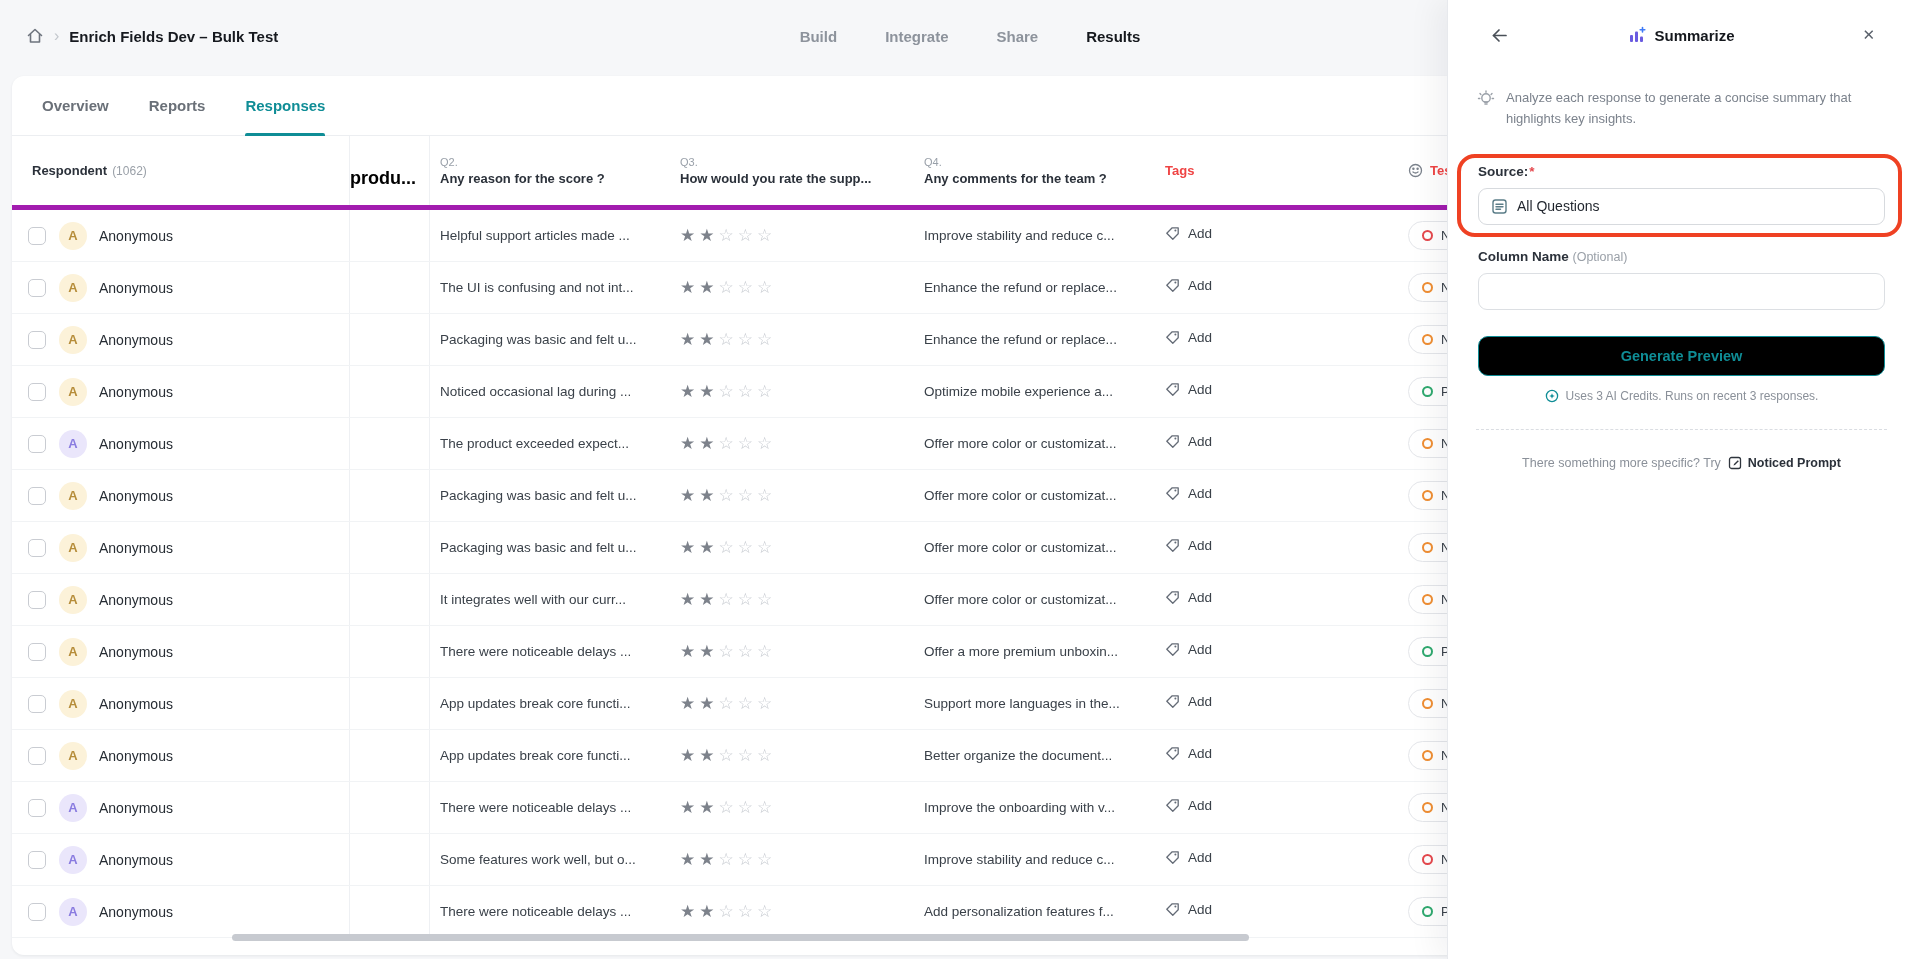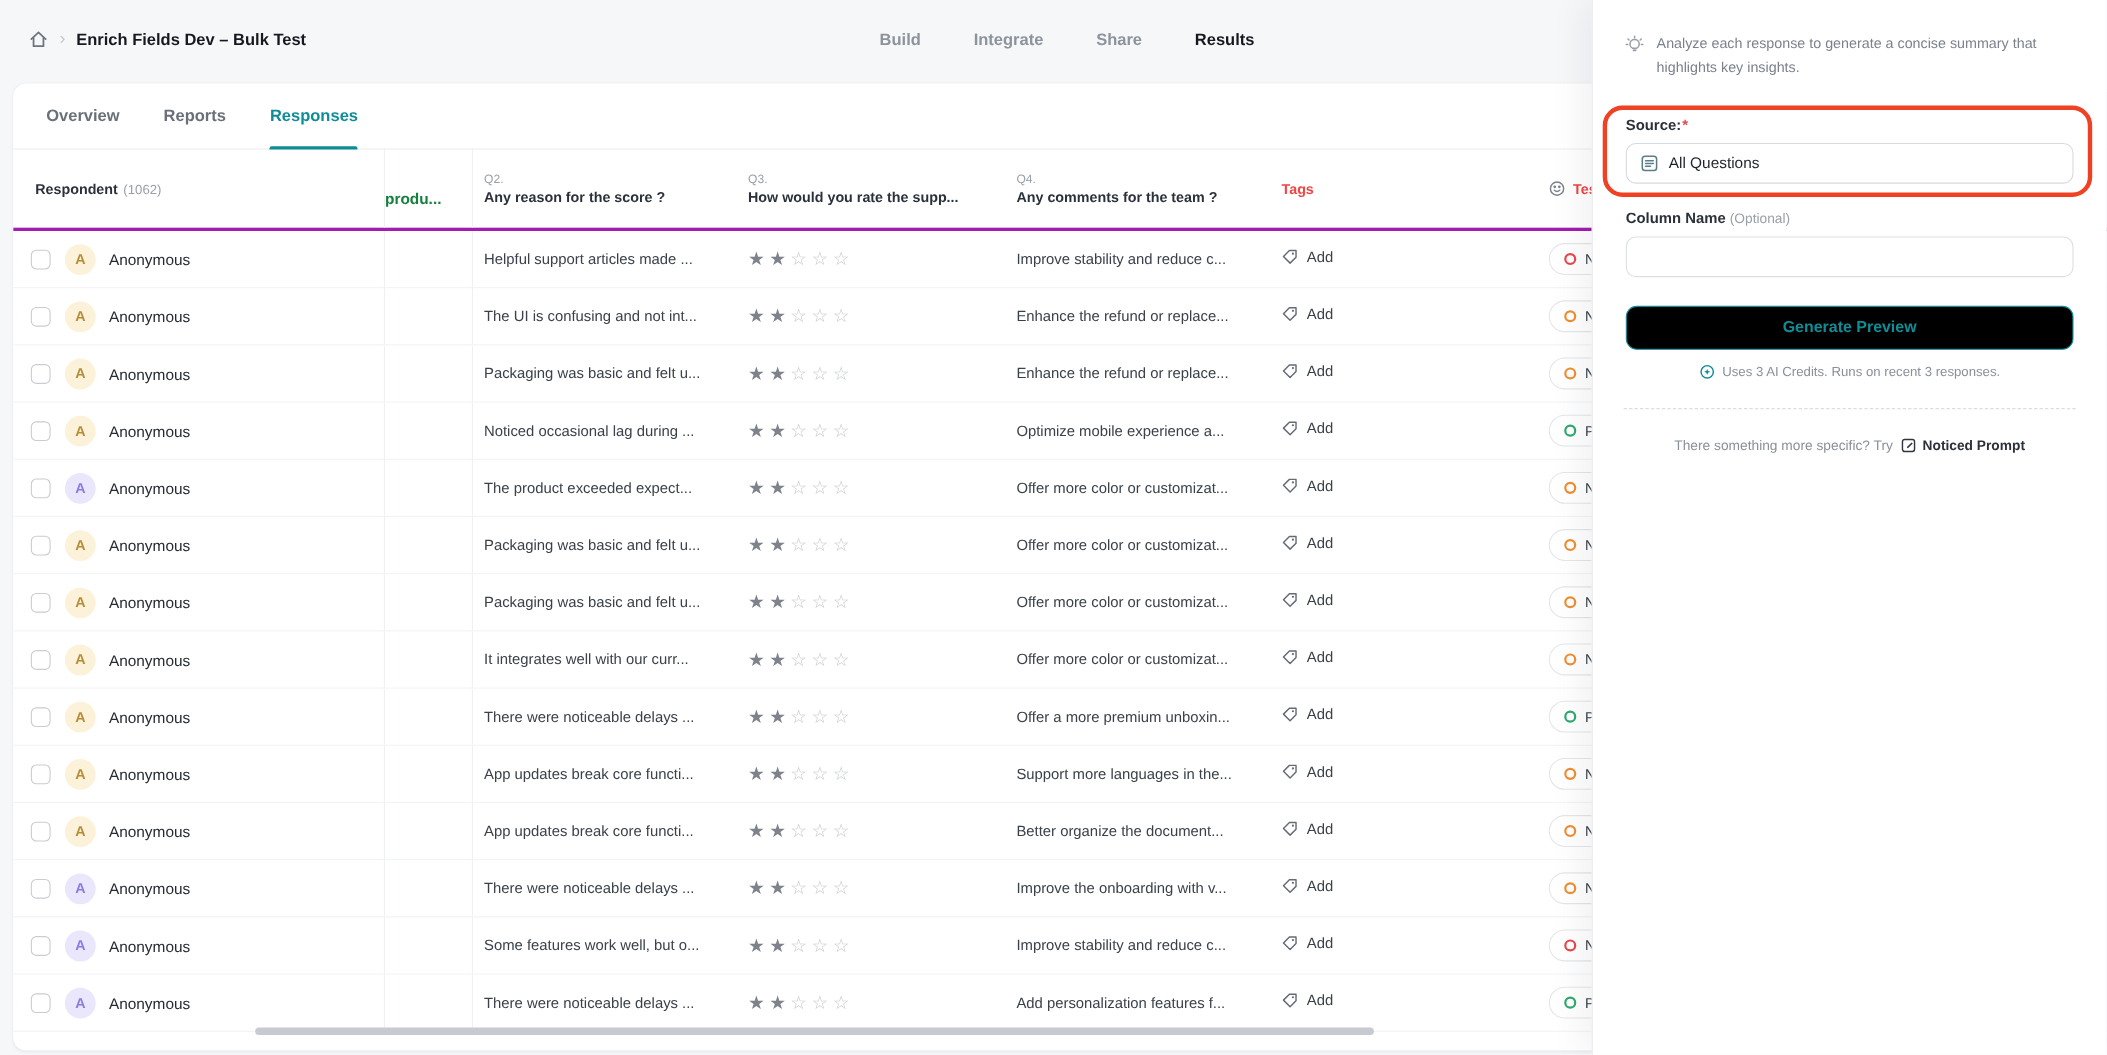--- a/index.html
+++ b/index.html
@@ -23,30 +23,30 @@
   .topnav span.active{color:#15181d;font-weight:700;}
 
   
   .card{position:absolute;left:12px;right:0;top:76px;bottom:4px;background:#fff;border-radius:12px;box-shadow:0 1px 3px rgba(15,23,42,.07);overflow:hidden;}
   .tabs{height:60px;display:flex;align-items:stretch;gap:40px;padding:0 30px;border-bottom:1px solid #eceef1;}
   .tab{font-size:15px;font-weight:600;color:#6a7078;display:flex;align-items:center;position:relative;cursor:pointer;}
   .tab.active{color:var(--accent);font-weight:700;}
   .tab.active::after{content:"";position:absolute;left:0;right:0;bottom:-1px;height:3px;background:var(--accent);border-radius:2px 2px 0 0;}
 
   
-  .thead{display:flex;align-items:center;height:74px;padding-left:16px;border-bottom:3px solid #a21caf;}
+  .thead{display:flex;align-items:center;height:74px;padding-left:16px;border-bottom:5px solid #a21caf;}
   .tr{display:flex;align-items:center;height:52px;padding-left:16px;border-bottom:1px solid #f1f3f5;}
   .c-check{width:31px;flex:none;display:flex;align-items:center;}
   .checkbox{width:18px;height:18px;border:1.5px solid #c9ccd2;border-radius:5px;background:#fff;cursor:pointer;display:inline-block;}
   .c-resp{width:291px;flex:none;display:flex;align-items:center;gap:12px;height:100%;border-right:1px solid #eef0f3;}
   .th-resp{width:322px;flex:none;height:100%;display:flex;align-items:center;border-right:1px solid #eef0f3;padding-left:4px;}
   .th-resp .rh{font-size:13px;font-weight:700;color:#2b313a;}
   .th-resp .rc{font-size:12px;color:#9aa0a8;margin-left:5px;font-weight:400;}
   .c-q1{width:80px;flex:none;height:100%;border-right:1px solid #eef0f3;display:flex;align-items:center;}
-  .th-q1{font-size:14px;font-weight:600;color:#15803d;white-space:nowrap;overflow:hidden;padding-top:16px;}
+  .th-q1{font-size:18px;font-weight:600;color:#000000;white-space:nowrap;overflow:hidden;padding-top:16px;}
   .c-q2{width:245px;flex:none;padding:0 18px 0 10px;}
   .c-q3{width:239px;flex:none;padding-left:5px;}
   .c-q4{width:235px;flex:none;padding:0 18px 0 10px;}
   .c-tags{width:251px;flex:none;padding-left:16px;}
   .c-test{flex:1;padding-left:8px;display:flex;align-items:center;}
   .qhead .qn{display:block;font-size:11px;color:#99a0a9;margin-bottom:3px;}
   .qhead .ql{display:block;font-size:13px;font-weight:600;color:#2b313a;white-space:nowrap;overflow:hidden;}
   .plainhead{font-size:13px;font-weight:600;color:#ef4444;display:flex;align-items:center;gap:7px;white-space:nowrap;}
   .avatar{width:28px;height:28px;border-radius:50%;display:flex;align-items:center;justify-content:center;font-size:13px;font-weight:700;flex:none;}
   .avatar.cream{background:#fcf2d9;color:#b68d3a;}
@@ -665,20 +665,38 @@
         <span>Posit</span>
       </span>
     </span>
   </div>
 </div>
 
   <div class="hthumb"></div>
 </main>
 
 <aside class="panel">
+  <div class="panel-head">
+    <button class="icon-btn">
+      <svg width="19" height="19" viewBox="0 0 19 19" fill="none" stroke="#4a5058" stroke-width="1.7" stroke-linecap="round" stroke-linejoin="round">
+          <path d="M16 9.5 H3.5"></path>
+          <path d="M9 4 L3.5 9.5 L9 15"></path>
+        </svg>
+    </button>
+    <div class="panel-title">
+      <svg width="18" height="18" viewBox="0 0 18 18" fill="none">
+          <rect x="2" y="9" width="3" height="7" rx="1" fill="#6a5be0"></rect>
+          <rect x="7" y="5.5" width="3" height="10.5" rx="1" fill="#6a5be0"></rect>
+          <rect x="12" y="10.5" width="3" height="5.5" rx="1" fill="#6a5be0"></rect>
+          <path d="M14.5 1.5 V6 M12.2 3.7 H16.8" stroke="#3f7bf7" stroke-width="1.6" stroke-linecap="round"></path>
+        </svg>
+      <span>Summarize</span>
+    </div>
+    <button class="icon-btn close-x">✕</button>
+  </div>
 
   <div class="panel-desc">
     <svg width="20" height="20" viewBox="0 0 20 20" fill="none" stroke="#9aa0a8" stroke-width="1.4" stroke-linecap="round">
         <circle cx="10" cy="9" r="4.2"></circle>
         <path d="M8.4 13 H11.6 M8.9 15 H11.1"></path>
         <path d="M10 2 V3.2 M4 4.5 L4.9 5.4 M16 4.5 L15.1 5.4 M2.5 9.5 H3.8 M16.2 9.5 H17.5"></path>
       </svg>
     <p>Analyze each response to generate a concise summary that highlights key insights.</p>
   </div>
 

